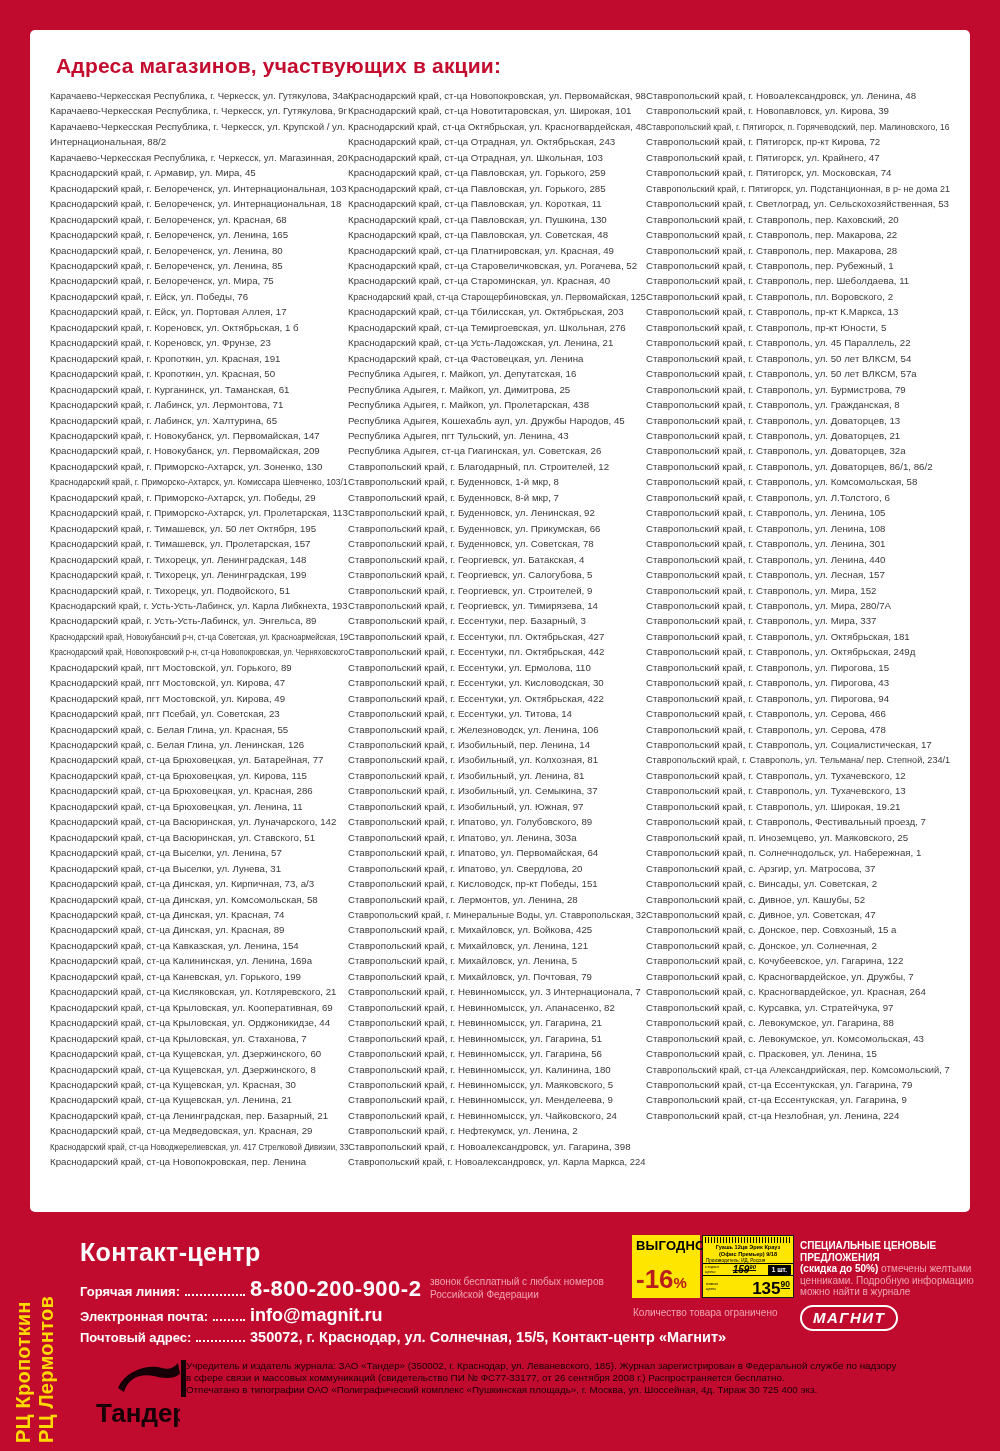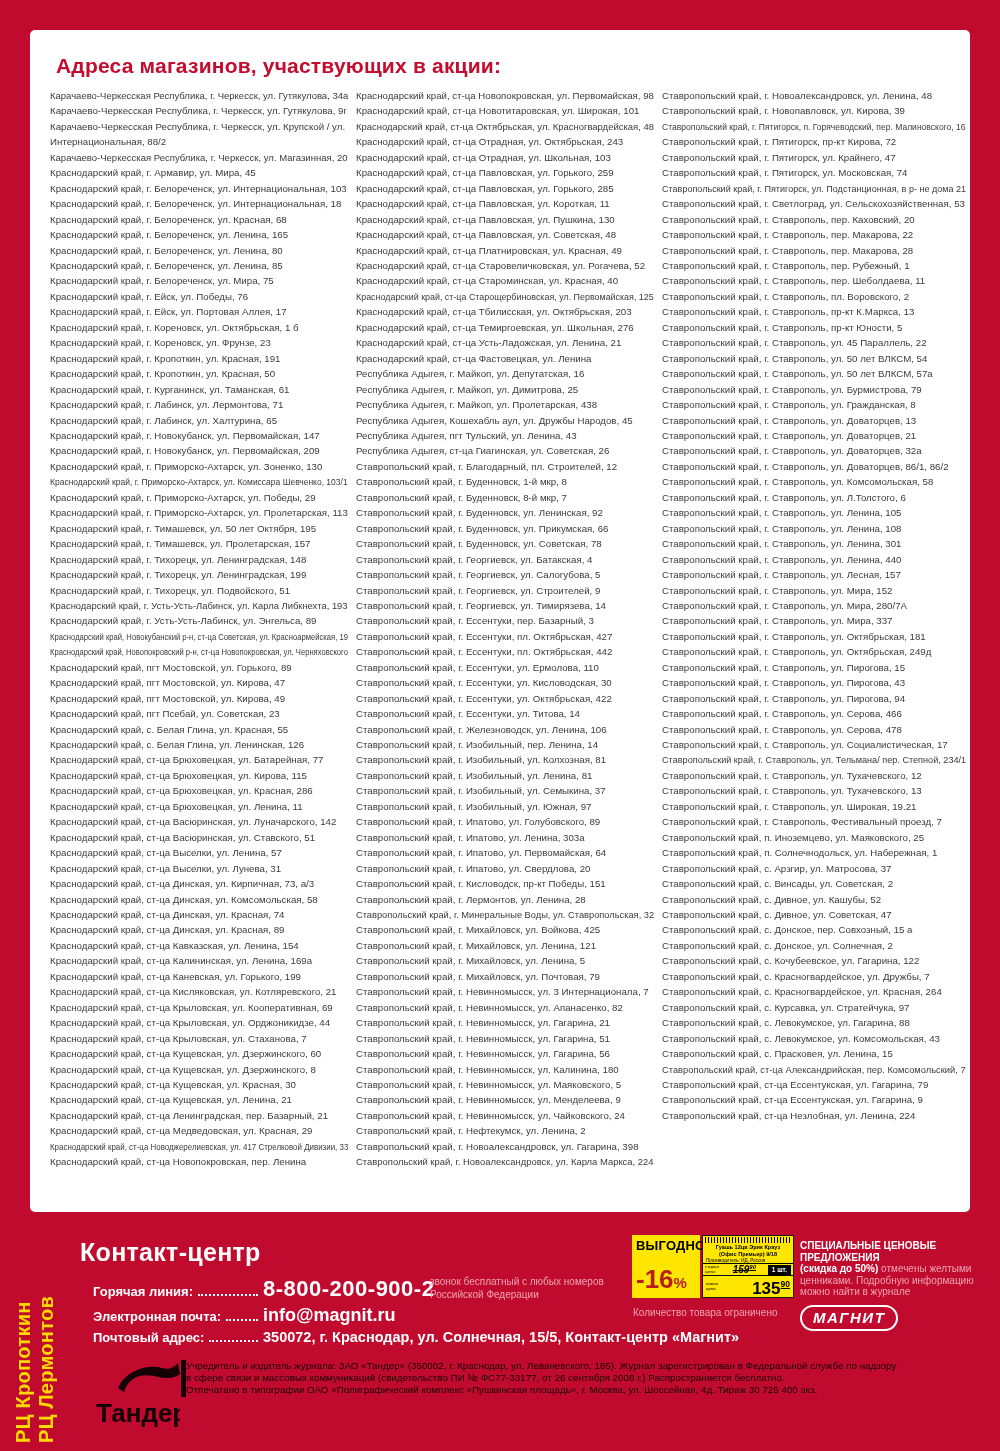--- a/index.html
+++ b/index.html
@@ -13,40 +13,40 @@
   
   .panel {
     position:absolute; left:30px; top:30px; width:940px; height:1182px;
     background:#ffffff; border-radius:5px;
   }
   .panel-title {
     padding:24px 4px 0 26px;
     font-size:21px; font-weight:bold; color:#c30c2e;
     letter-spacing:0.2px;
   }
-  .cols { display:flex; padding:10px 16px 0 20px; gap:8px; }
+  .cols { display:flex; padding:10px 16px 0 20px; gap:0; }
   .addr-col { width:298px; flex:0 0 auto; }
   .addr-col:last-child { width:304px; }
   .addr-row {
     font-size:9.7px; line-height:15.45px; color:#3b3b3b;
     white-space:nowrap; overflow:visible;
   }
   
   .side-labels {
     position:absolute; left:12px; top:1443px;
     transform:rotate(-90deg); transform-origin:0 0;
     width:178px; display:flex; flex-direction:column;
   }
   .side-label {
     color:#ffd900; font-weight:bold; font-size:20px; line-height:23px;
     white-space:nowrap; letter-spacing:0.3px;
   }
   .contact { position:absolute; left:80px; top:1238px; width:350px; color:#fff; }
   .contact-heading { font-size:25px; font-weight:bold; letter-spacing:0.3px; }
-  .contact-rows { margin-top:9px;margin-left:13px; }
+  .contact-rows { margin-top:9px; }
   .contact-row { display:flex; align-items:baseline; margin-bottom:3px; }
   .label-wrap { width:170px; flex:0 0 auto; display:flex; align-items:baseline; }
   .contact-label { font-size:13px; font-weight:bold; white-space:nowrap; }
   .dots { flex:1; border-bottom:2px dotted #ffffff; margin:0 5px 3px 5px; height:1px; }
   .contact-value { font-weight:bold; white-space:nowrap; }
   .v-phone { font-size:22px; letter-spacing:0.5px; }
   .v-email { font-size:18px; }
   .v-postal { font-size:14.5px; }
   .hotline-note {
     position:absolute; left:430px; top:1276px;

